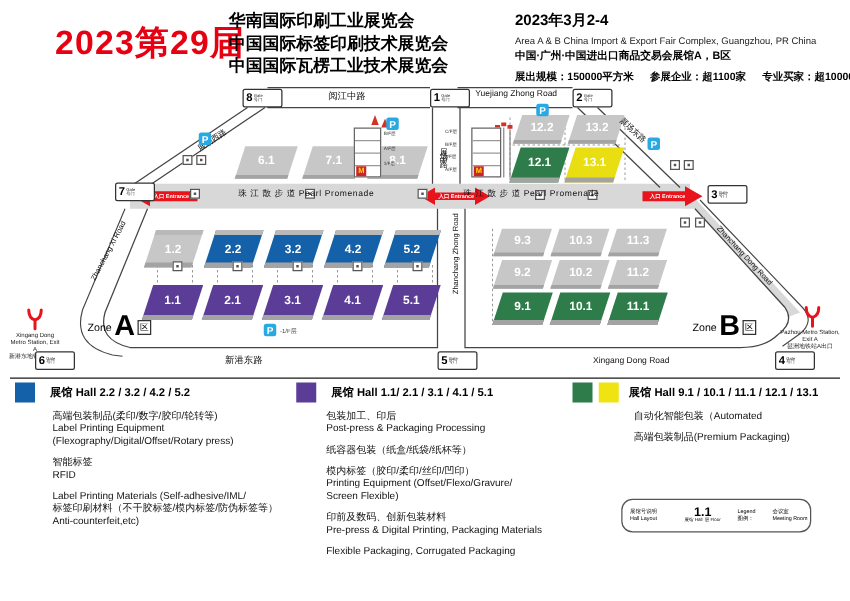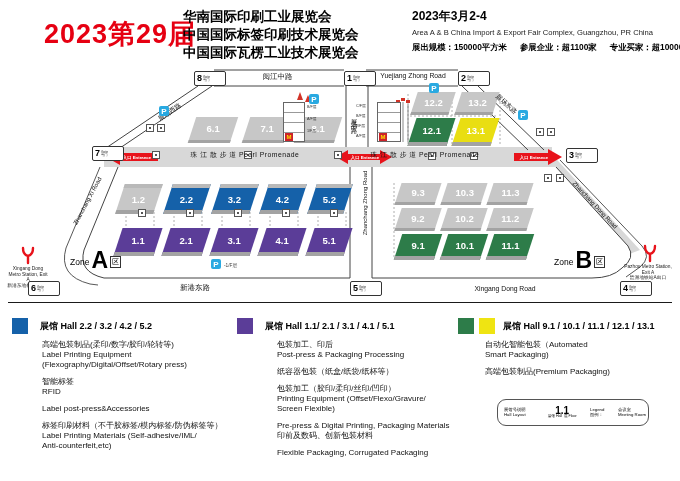--- a/index.html
+++ b/index.html
@@ -53,21 +53,21 @@
   .bldg{position:absolute;background:#fff;border:1px solid #666;z-index:3;box-sizing:border-box}
   .bldg .fl-line{height:9px;border-bottom:1px solid #999}
   .fl{position:absolute;font-size:6px;transform:scale(.62);transform-origin:left top;color:#333;
       white-space:nowrap;z-index:4}
   .mcd{position:absolute;width:8px;height:8px;background:#cc2229;color:#ffdd00;font-size:6px;font-weight:bold;
        display:flex;align-items:center;justify-content:center;z-index:4}
   .pfl{position:absolute;font-size:6px;transform:scale(.8);transform-origin:left center;color:#444;z-index:4}
 
   
   .divider{position:absolute;left:8px;top:302px;width:664px;border-top:1.5px solid #1a1a1a;z-index:2}
-  .lg-col{position:absolute;top:318px;z-index:2}
+  .lg-col{position:absolute;top:306px;z-index:2}
   .lg-head{display:flex;align-items:flex-start}
   .lg-sq{width:16px;height:16px;display:inline-block}
   .lg-sq + .lg-sq{margin-left:5px}
   .lg-title{font-size:9px;font-weight:bold;margin-left:12px;margin-top:2px;white-space:nowrap}
   .lg-body{margin-top:6px}
   .lg-group{margin-bottom:7px}
   .lg-line{font-size:8px;line-height:10px;color:#111;white-space:nowrap}
 
   .mini{position:absolute;left:497px;top:399px;width:152px;height:27px;border:1px solid #555;border-radius:9px;
         display:flex;align-items:center;gap:4px;padding:0 6px;z-index:3;box-sizing:border-box}
@@ -138,20 +138,21 @@
 
   <div class="abs edition">2023第29届</div>
   <div class="abs titles">
     <div>华南国际印刷工业展览会</div>
     <div>中国国际标签印刷技术展览会</div>
     <div>中国国际瓦楞工业技术展览会</div>
   </div>
   <div class="abs hdr-r">
     <div class="hdr-date">2023年3月2-4</div>
     <div class="hdr-en">Area A &amp; B China Import &amp; Export Fair Complex, Guangzhou, PR China</div>
+    <div class="hdr-cn">中国·广州·中国进出口商品交易会展馆A，B区</div>
     <div class="hdr-stats">
       <span>展出规模：150000平方米</span>
       <span>参展企业：超1100家</span>
       <span>专业买家：超100000人</span>
     </div>
   </div>
 
   <div class="rl" style="left:240px;top:72px;width:75px">阅江中路</div>
   <div class="rl" style="left:368px;top:72px;width:90px;font-size:6.8px">Yuejiang Zhong Road</div>
   <div class="rl rl-s" style="left:170px;top:150px;width:150px">珠 江 散 步 道 Pearl Promenade</div>
@@ -385,68 +386,66 @@
       <div class="lg-group">
         <div class="lg-line">高端包装制品(柔印/数字/胶印/轮转等)</div>
         <div class="lg-line">Label Printing Equipment</div>
         <div class="lg-line"> (Flexography/Digital/Offset/Rotary press)</div>
       </div>
       <div class="lg-group">
         <div class="lg-line">智能标签</div>
         <div class="lg-line">RFID</div>
       </div>
       <div class="lg-group">
-        <div class="lg-line">Label post-press&amp;Accessories</div>
-      </div>
-      <div class="lg-group">
+      </div>
+      <div class="lg-group">
+        <div class="lg-line">Label Printing Materials (Self-adhesive/IML/</div>
         <div class="lg-line">标签印刷材料（不干胶标签/模内标签/防伪标签等）</div>
-        <div class="lg-line">Label Printing Materials (Self-adhesive/IML/</div>
         <div class="lg-line">Anti-counterfeit,etc)</div>
       </div>
     </div>
   </div>
 
   <div class="lg-col" style="left:237px">
     <div class="lg-head">
       <span class="lg-sq" style="background:#5b3d98"></span>
       <span class="lg-title">展馆 Hall 1.1/ 2.1 / 3.1 / 4.1 / 5.1</span>
     </div>
-    <div class="lg-body" style="margin-left:40px">
+    <div class="lg-body" style="margin-left:24px">
       <div class="lg-group">
         <div class="lg-line">包装加工、印后</div>
         <div class="lg-line">Post-press &amp; Packaging Processing</div>
       </div>
       <div class="lg-group">
         <div class="lg-line">纸容器包装（纸盒/纸袋/纸杯等）</div>
       </div>
       <div class="lg-group">
-        <div class="lg-line">包装加工（胶印/柔印/丝印/凹印）</div>
+        <div class="lg-line">模内标签（胶印/柔印/丝印/凹印）</div>
         <div class="lg-line">Printing Equipment (Offset/Flexo/Gravure/</div>
         <div class="lg-line">Screen Flexible)</div>
       </div>
       <div class="lg-group">
+        <div class="lg-line">印前及数码、创新包装材料</div>
         <div class="lg-line">Pre-press &amp; Digital Printing, Packaging Materials</div>
-        <div class="lg-line">印前及数码、创新包装材料</div>
       </div>
       <div class="lg-group">
         <div class="lg-line">Flexible Packaging, Corrugated Packaging</div>
       </div>
     </div>
   </div>
 
   <div class="lg-col" style="left:458px">
     <div class="lg-head">
       <span class="lg-sq" style="background:#2d7c49"></span>
       <span class="lg-sq" style="background:#efe412"></span>
       <span class="lg-title" style="margin-left:8px">展馆 Hall 9.1 / 10.1 / 11.1 / 12.1 / 13.1</span>
     </div>
-    <div class="lg-body" style="margin-left:27px">
+    <div class="lg-body" style="margin-left:49px">
       <div class="lg-group">
         <div class="lg-line">自动化智能包装（Automated</div>
-        <div class="lg-line">Smart Packaging)</div>
       </div>
       <div class="lg-group">
         <div class="lg-line">高端包装制品(Premium Packaging)</div>
       </div>
     </div>
   </div>
 
   <div class="mini">
     <div class="t2">
       <div>展馆号说明</div>

